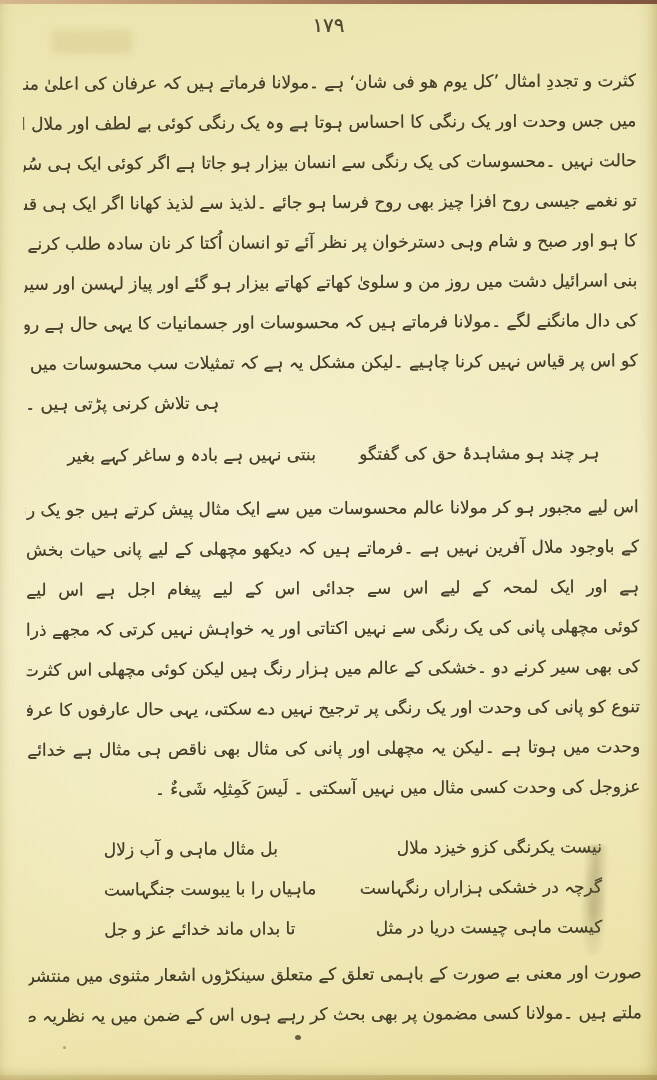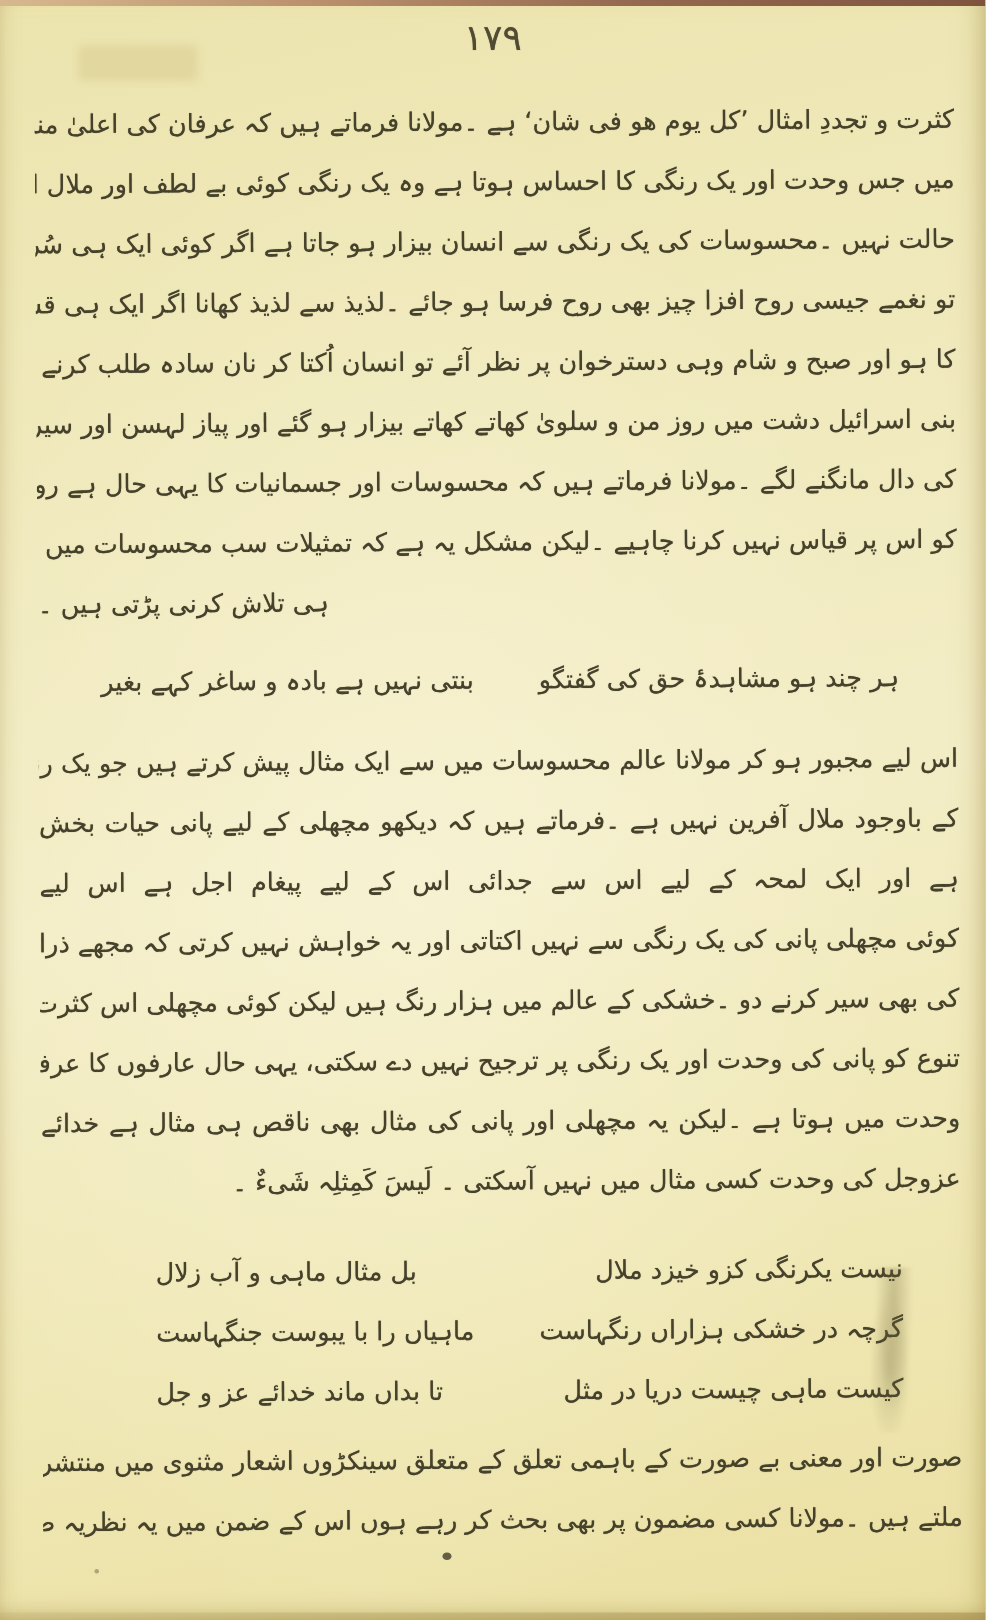--- a/index.html
+++ b/index.html
@@ -27,21 +27,21 @@
   .bottom-edge{
     position:absolute;bottom:0;left:0;width:657px;height:5px;
     background:linear-gradient(to right, rgba(180,160,90,0.15), rgba(150,125,60,0.45));
   }
   .stamp-smudge{
     position:absolute;left:52px;top:30px;width:80px;height:24px;
     background:rgba(196,180,110,0.28);filter:blur(3px);border-radius:3px;
   }
   .page-number{
     position:absolute;top:8px;left:0;width:657px;height:34px;
-    text-align:center;font-size:24px;line-height:34px;
+    text-align:center;font-size:20px;line-height:34px;
     color:#514b33;letter-spacing:2px;
     text-shadow:0 0 .5px rgba(70,65,43,.8);
   }
   .text-block{
     position:absolute;top:62px;right:18px;left:26px;
     direction:rtl;
     transform:rotate(-0.35deg);
     text-shadow:0 0 .5px rgba(62,57,36,.75);
     font-size:17px;
   }

